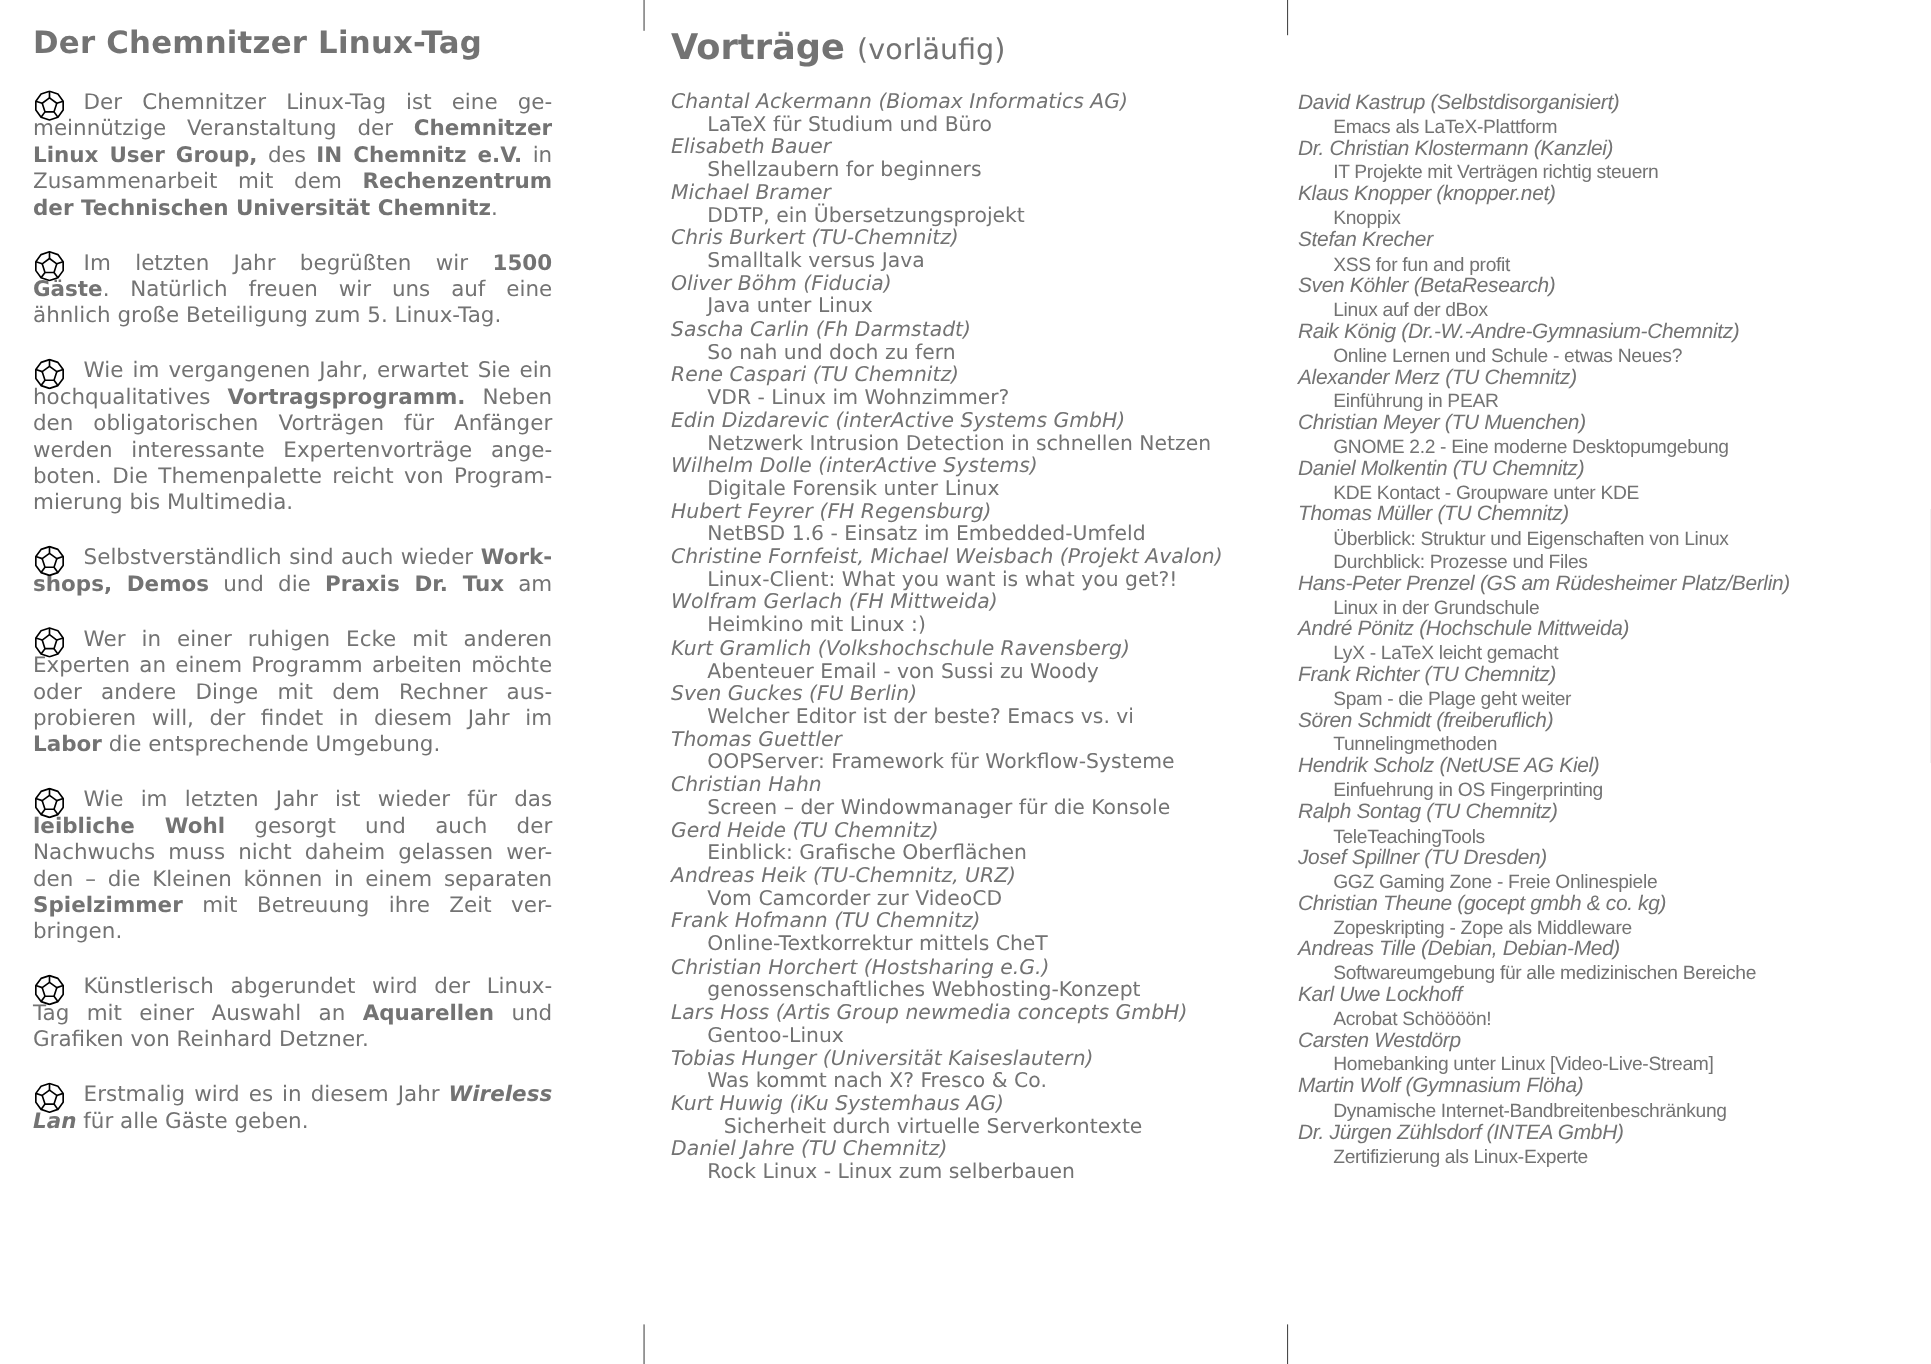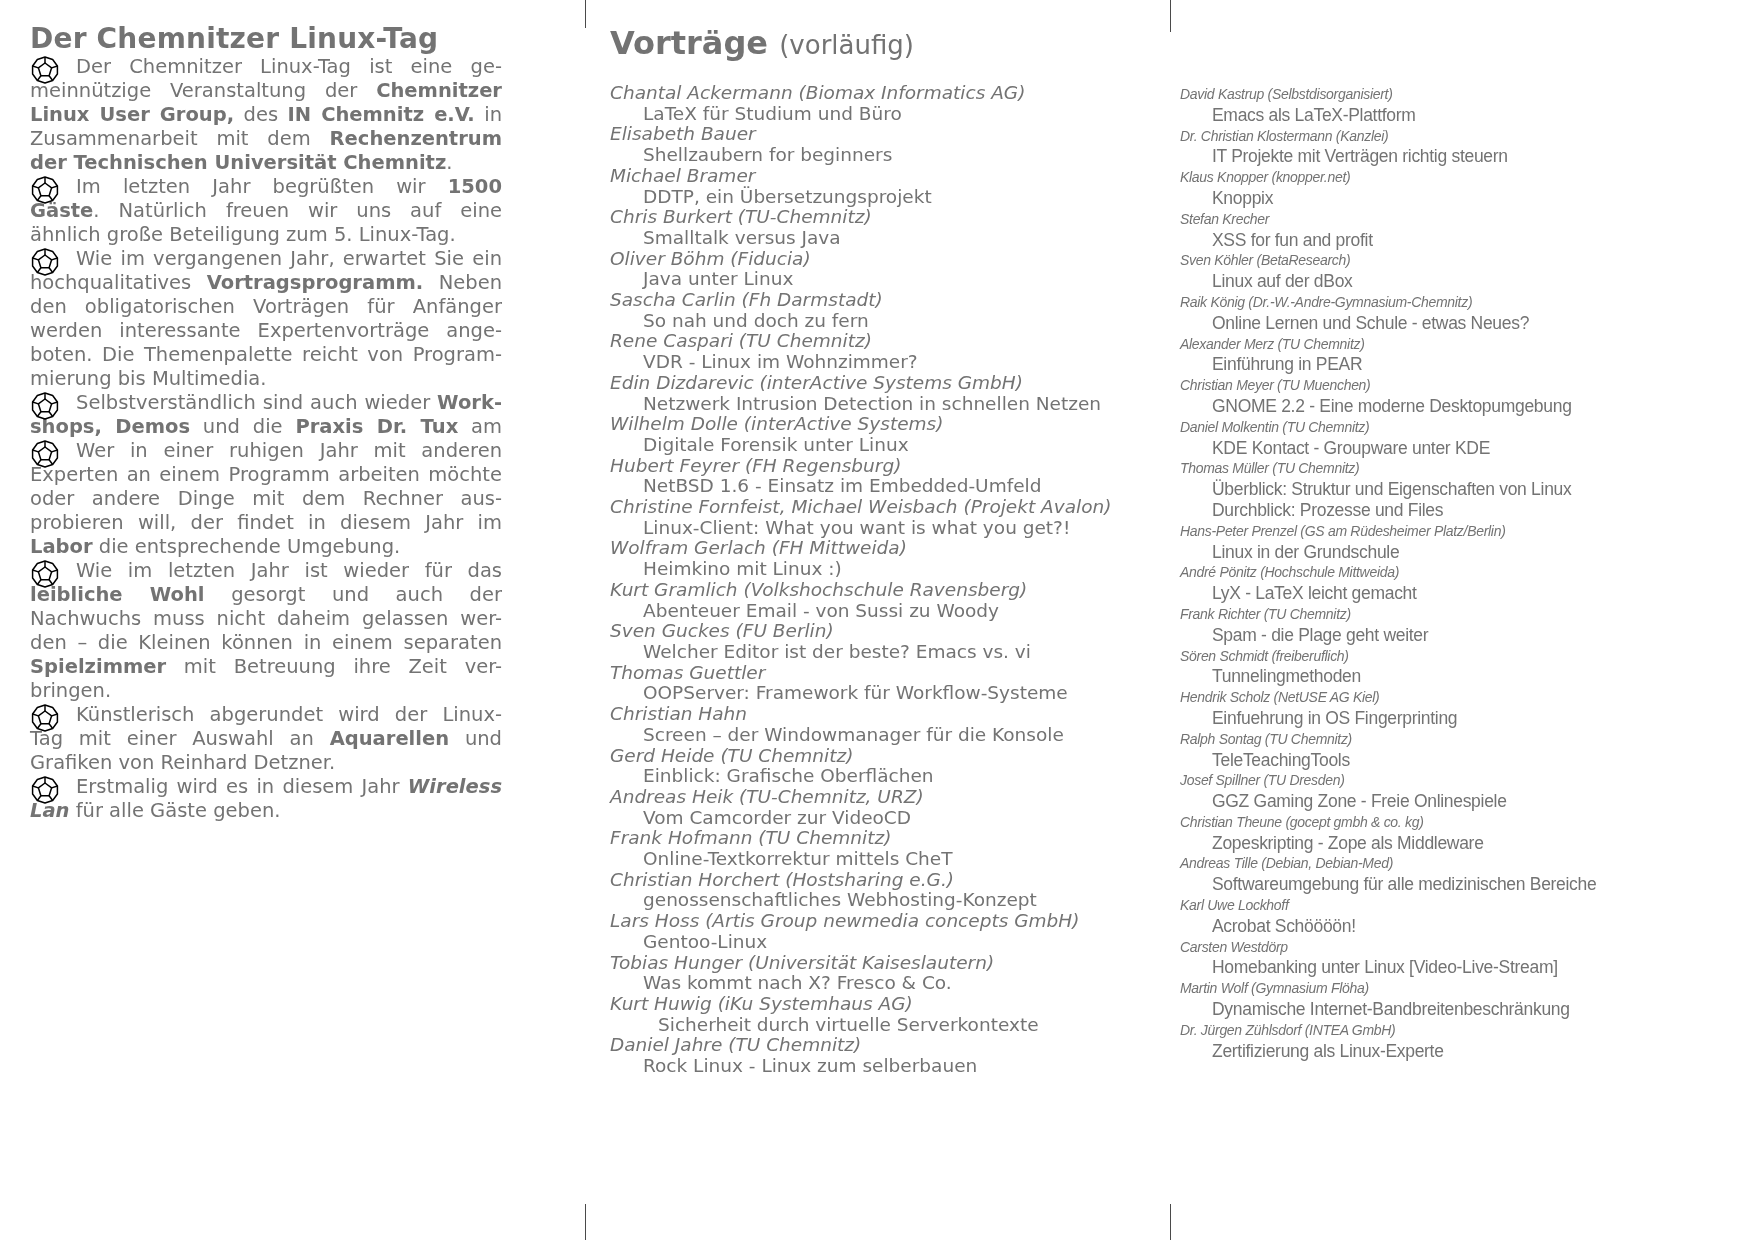--- a/index.html
+++ b/index.html
@@ -10,21 +10,21 @@
   }
   .fold { position:absolute; width:1px; background:#4a4a4a; }
   .fold.tl { left:585px;  top:0;      height:28px; }
   .fold.tr { left:1170px; top:0;      height:32px; }
   .fold.bl { left:585px;  top:1204px; height:36px; }
   .fold.br { left:1170px; top:1204px; height:36px; }
 
   
   .col-left { position:absolute; left:30px; top:22px; width:472px; }
   .page-title { font-size:28px; font-weight:bold; margin:0; letter-spacing:0.2px; }
-  .para { position:relative; }
+  .para { position:relative; margin-top:26px; }
   .pline {
     font-size:19.5px; line-height:24px; white-space:nowrap;
     text-align:justify; text-align-last:justify;
   }
   .pline.first { padding-left:46px; }
   .pline.last  { text-align:left; text-align-last:left; }
   .bullet { position:absolute; left:0; top:1px; }
 
   
   .col-mid { position:absolute; left:610px; top:24px; width:520px; }
@@ -37,21 +37,21 @@
   .talk-title {
     font-size:18.5px; line-height:20.7px; padding-left:33px; white-space:nowrap;
   }
   .talk-title.extra { padding-left:48px; }
 
   
   .col-right {
     position:absolute; left:1180px; top:84px; width:565px;
     font-family:"Liberation Sans", sans-serif; letter-spacing:-0.3px;
   }
-  .col-right .talk-speaker { font-size:14px; line-height:20.8px; }
+  .col-right .talk-speaker { font-size:19px; line-height:20.8px; }
   .col-right .talk-title   { font-size:17.5px; line-height:20.8px; padding-left:32px; }
 </style>
 </head>
 <body>
 
 <div class="page">
   <div class="fold tl"></div>
   <div class="fold tr"></div>
   <div class="fold bl"></div>
   <div class="fold br"></div>
@@ -132,21 +132,21 @@
     <svg width="30" height="28" viewBox="0 0 32 30" fill="none" stroke="#000000" stroke-width="1.6" stroke-linejoin="round">
       <polygon points="29.3,10.7 24.2,3.7 16,1 7.8,3.7 2.7,10.7 2.7,19.3 7.8,26.3 16,29 24.2,26.3 29.3,19.3"></polygon>
       <polygon points="16,7.5 8.9,12.7 11.6,21.1 20.4,21.1 23.1,12.7"></polygon>
       <line x1="16" y1="1" x2="16" y2="7.5"></line>
       <line x1="2.7" y1="10.7" x2="8.9" y2="12.7"></line>
       <line x1="7.8" y1="26.3" x2="11.6" y2="21.1"></line>
       <line x1="24.2" y1="26.3" x2="20.4" y2="21.1"></line>
       <line x1="29.3" y1="10.7" x2="23.1" y2="12.7"></line>
     </svg>
   </span>
-<div class="pline first"><span>Wer in einer ruhigen Jahr mit anderen</span></div>
+<div class="pline first"><span>Wer in einer ruhigen Ecke mit anderen</span></div>
           <div class="pline"><span>Experten an einem Programm arbeiten möchte</span></div>
           <div class="pline"><span>oder andere Dinge mit dem Rechner aus-</span></div>
           <div class="pline"><span>probieren will, der findet in diesem Jahr im</span></div>
           <div class="pline last"><span style="font-weight: bold;">Labor</span><span> die entsprechende Umgebung.</span></div>
         </div>
         <div class="para">
   <span class="bullet">
     <svg width="30" height="28" viewBox="0 0 32 30" fill="none" stroke="#000000" stroke-width="1.6" stroke-linejoin="round">
       <polygon points="29.3,10.7 24.2,3.7 16,1 7.8,3.7 2.7,10.7 2.7,19.3 7.8,26.3 16,29 24.2,26.3 29.3,19.3"></polygon>
       <polygon points="16,7.5 8.9,12.7 11.6,21.1 20.4,21.1 23.1,12.7"></polygon>

